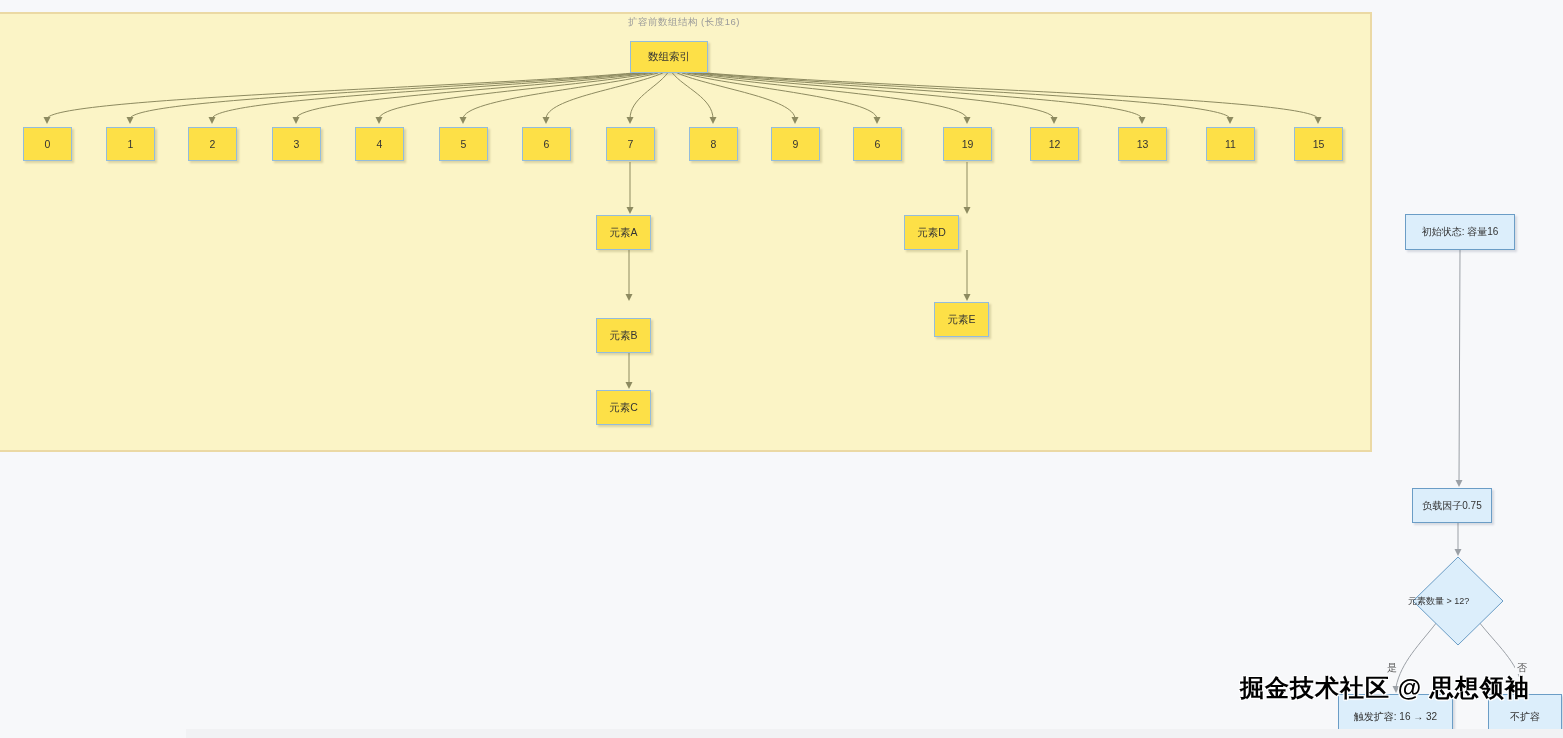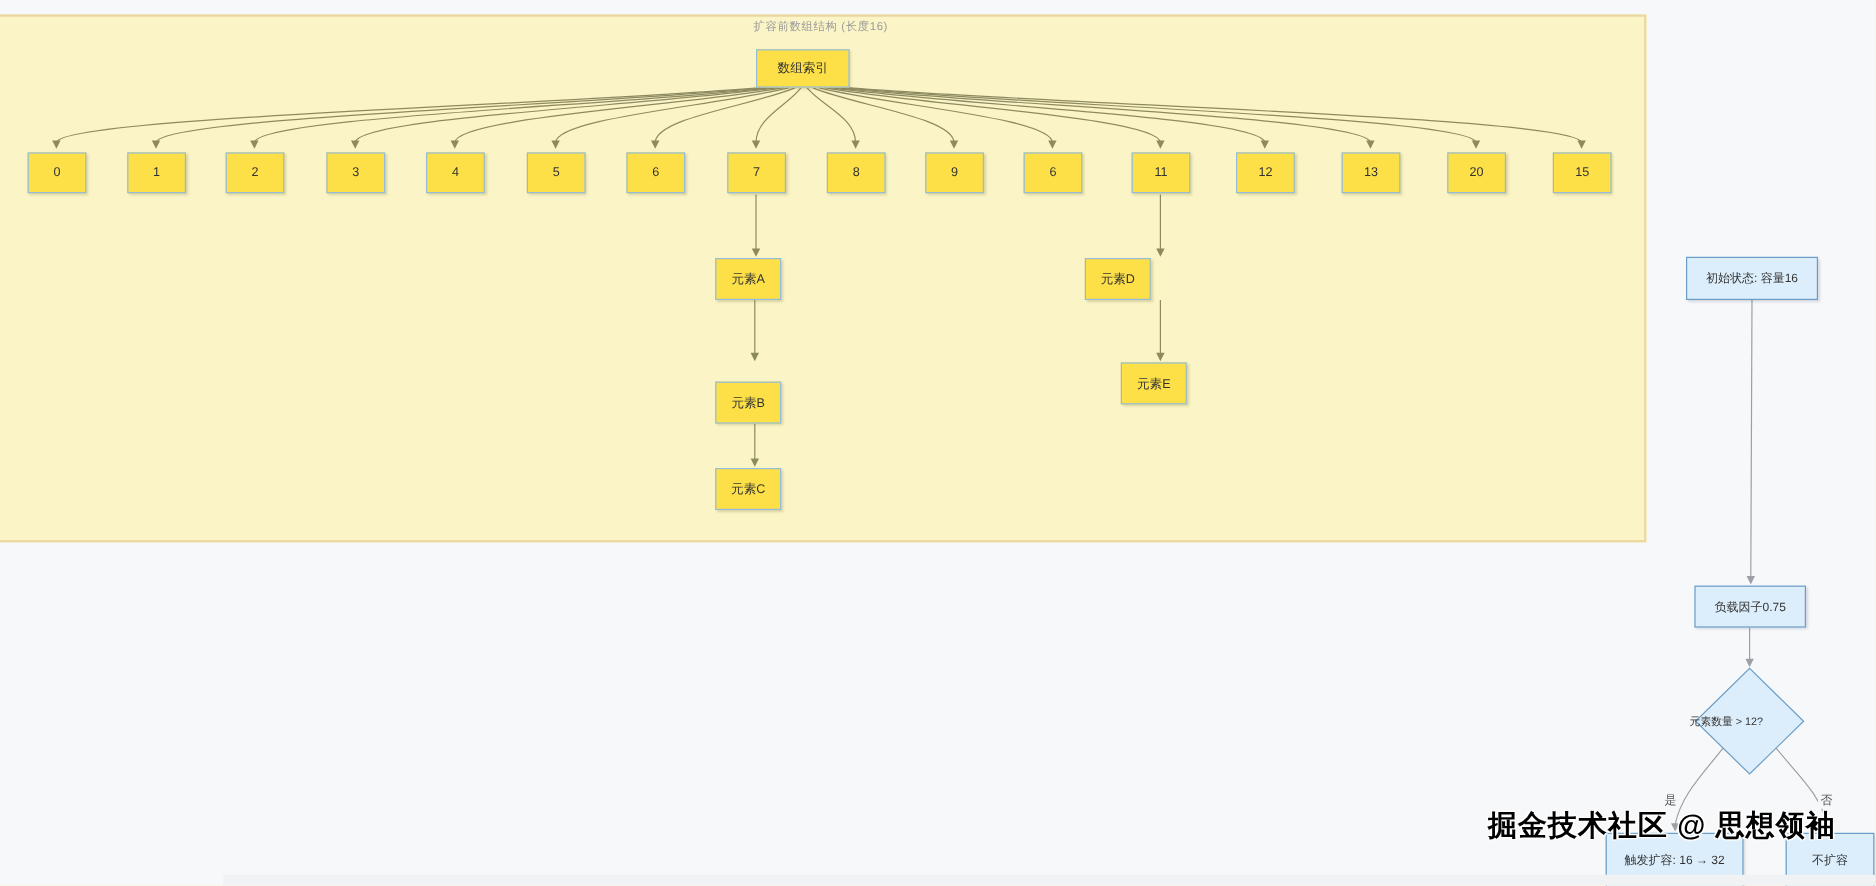--- a/index.html
+++ b/index.html
@@ -147,35 +147,35 @@
   <div class="node nbox" style="left:106px">1</div>
   <div class="node nbox" style="left:188px">2</div>
   <div class="node nbox" style="left:272px">3</div>
   <div class="node nbox" style="left:355px">4</div>
   <div class="node nbox" style="left:439px">5</div>
   <div class="node nbox" style="left:522px">6</div>
   <div class="node nbox" style="left:606px">7</div>
   <div class="node nbox" style="left:689px">8</div>
   <div class="node nbox" style="left:771px">9</div>
   <div class="node nbox" style="left:853px">6</div>
-  <div class="node nbox" style="left:943px">11</div>
+  <div class="node nbox" style="left:943px">19</div>
   <div class="node nbox" style="left:1030px">12</div>
   <div class="node nbox" style="left:1118px">13</div>
-  <div class="node nbox" style="left:1206px">20</div>
+  <div class="node nbox" style="left:1206px">11</div>
   <div class="node nbox" style="left:1294px">15</div>
 
   <div class="node ebox" style="left:596px;top:215px">元素A</div>
   <div class="node ebox" style="left:596px;top:318px">元素B</div>
   <div class="node ebox" style="left:596px;top:390px">元素C</div>
 
   <div class="node ebox" style="left:904px;top:215px">元素D</div>
   <div class="node ebox" style="left:934px;top:302px">元素E</div>
 
   <div class="node flownode" style="left:1405px;top:214px;width:110px;height:36px">初始状态: 容量16</div>
-  <div class="node flownode" style="left:1412px;top:488px;width:93px;height:35px">负载因子0.75</div>
+  <div class="node flownode" style="left:1412px;top:488px;width:80px;height:35px">负载因子0.75</div>
   <div class="diamond-label">元素数量 &gt; 12?</div>
   <div class="branch-label" style="left:1385px;top:662px">是</div>
   <div class="branch-label" style="left:1515px;top:662px">否</div>
   <div class="node flownode" style="left:1338px;top:694px;width:115px;height:46px">触发扩容: 16 → 32</div>
   <div class="node flownode" style="left:1488px;top:694px;width:74px;height:46px">不扩容</div>
 
   <div class="bottom-strip"></div>
 
   <div class="watermark">掘金技术社区 @ 思想领袖</div>
 </div>

